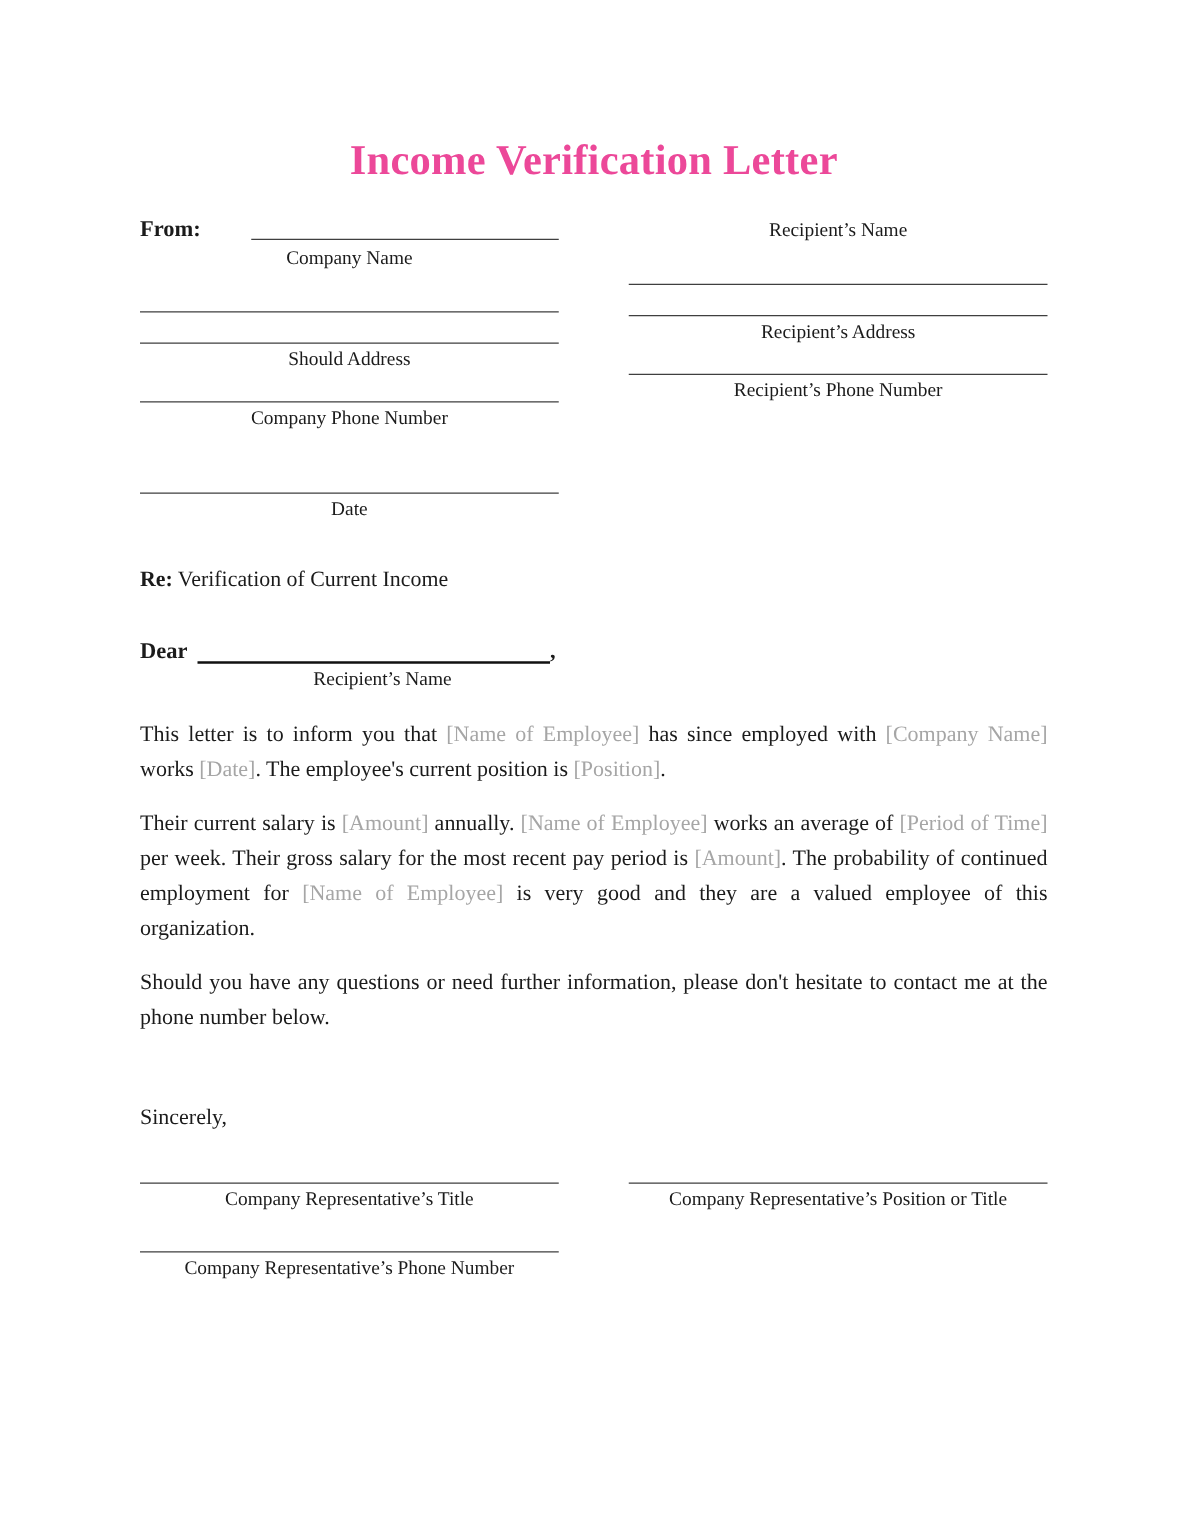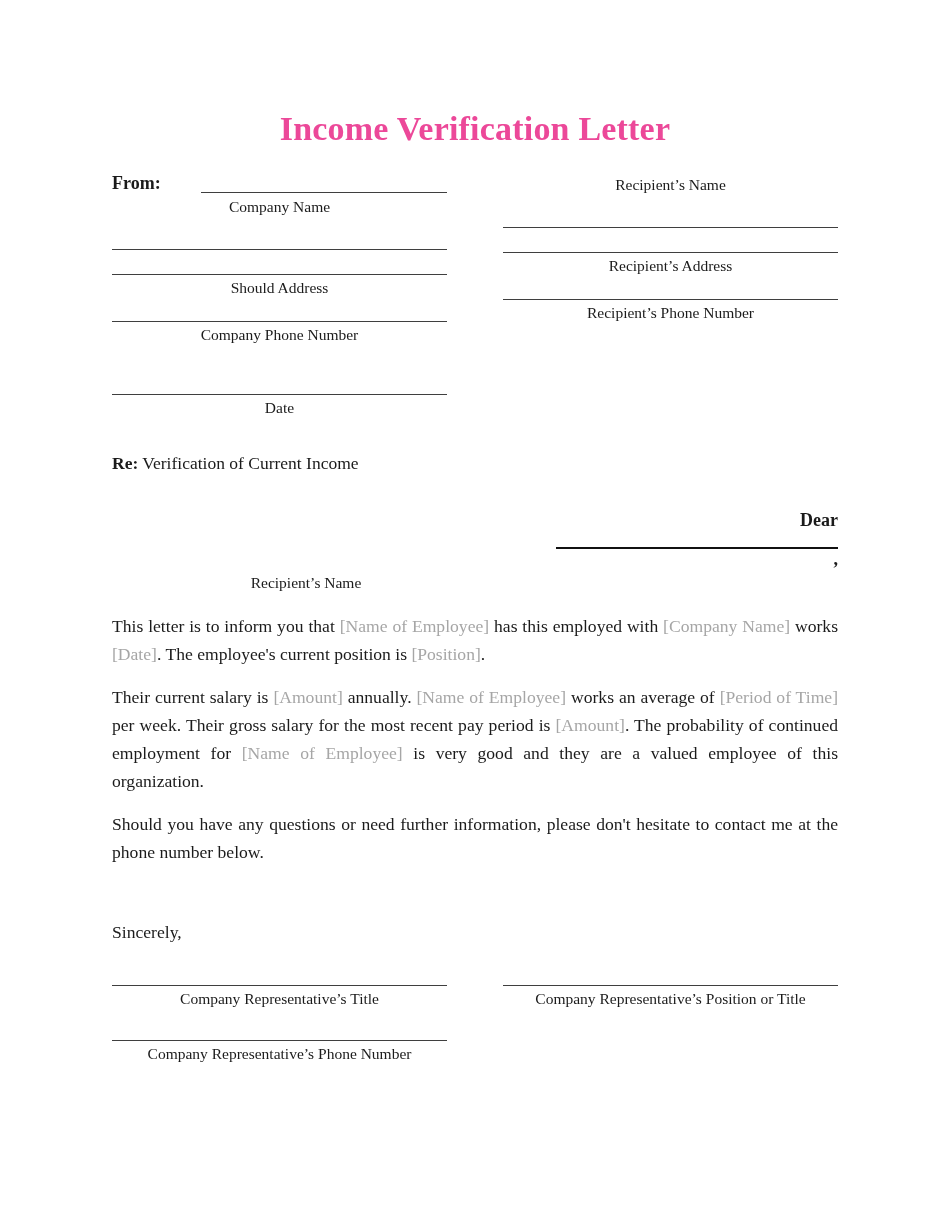--- a/index.html
+++ b/index.html
@@ -26,21 +26,21 @@
   }
   
   .cols {
     display: flex;
     justify-content: space-between;
     margin-top: 24px;
   }
   .col { width: 335px; }
   .field-head {
     display: flex;
-    align-items: center;
+    align-items: flex-start;
     gap: 32px;
   }
   .field-head .lead {
     font-size: 18px;
     font-weight: bold;
     white-space: nowrap;
     padding-right: 8px;
     line-height: 22px;
   }
   .rule {
@@ -74,21 +74,20 @@
     margin-top: 36px;
     font-size: 17.5px;
   }
   .subject .b { font-weight: bold; }
   .salutation {
     margin-top: 36px;
     display: flex;
     align-items: flex-end;
     font-size: 18px;
     font-weight: bold;
-    flex-direction: column;
   }
   .salutation .dear-line {
     width: 282px;
     border-bottom: 2.4px solid #111;
     height: 18px;
     margin-left: 8px;
   }
   .salutation-caption {
     width: 282px;
     margin-left: 53px;
@@ -157,21 +156,21 @@
   </div>
 
   <div class="salutation">
     <span>Dear</span>
     <span class="dear-line"></span>
     <span>,</span>
   </div>
   <div class="salutation-caption">Recipient’s Name</div>
 
   <div class="body-copy">
-    <p class="para"><span>This letter is to inform you that </span><span class="ph">[Name of Employee]</span><span> has this employed with </span><span class="ph">[Company Name]</span><span> works </span><span class="ph">[Date]</span><span>. The employee's current position is </span><span class="ph">[Position]</span><span>.</span></p>
+    <p class="para"><span>This letter is to inform you that </span><span class="ph">[Name of Employee]</span><span> has since employed with </span><span class="ph">[Company Name]</span><span> works </span><span class="ph">[Date]</span><span>. The employee's current position is </span><span class="ph">[Position]</span><span>.</span></p>
     <p class="para"><span>Their current salary is </span><span class="ph">[Amount]</span><span> annually. </span><span class="ph">[Name of Employee]</span><span> works an average of </span><span class="ph">[Period of Time]</span><span> per week. Their gross salary for the most recent pay period is </span><span class="ph">[Amount]</span><span>. The probability of continued employment for </span><span class="ph">[Name of Employee]</span><span> is very good and they are a valued employee of this organization.</span></p>
     <p class="para"><span>Should you have any questions or need further information, please don't hesitate to contact me at the phone number below.</span></p>
   </div>
 
   <div class="closing">Sincerely,</div>
 
   <div class="cols sig-cols">
     <div class="col">
       <div class="line-full"></div>
       <div class="caption">Company Representative’s Title</div>

